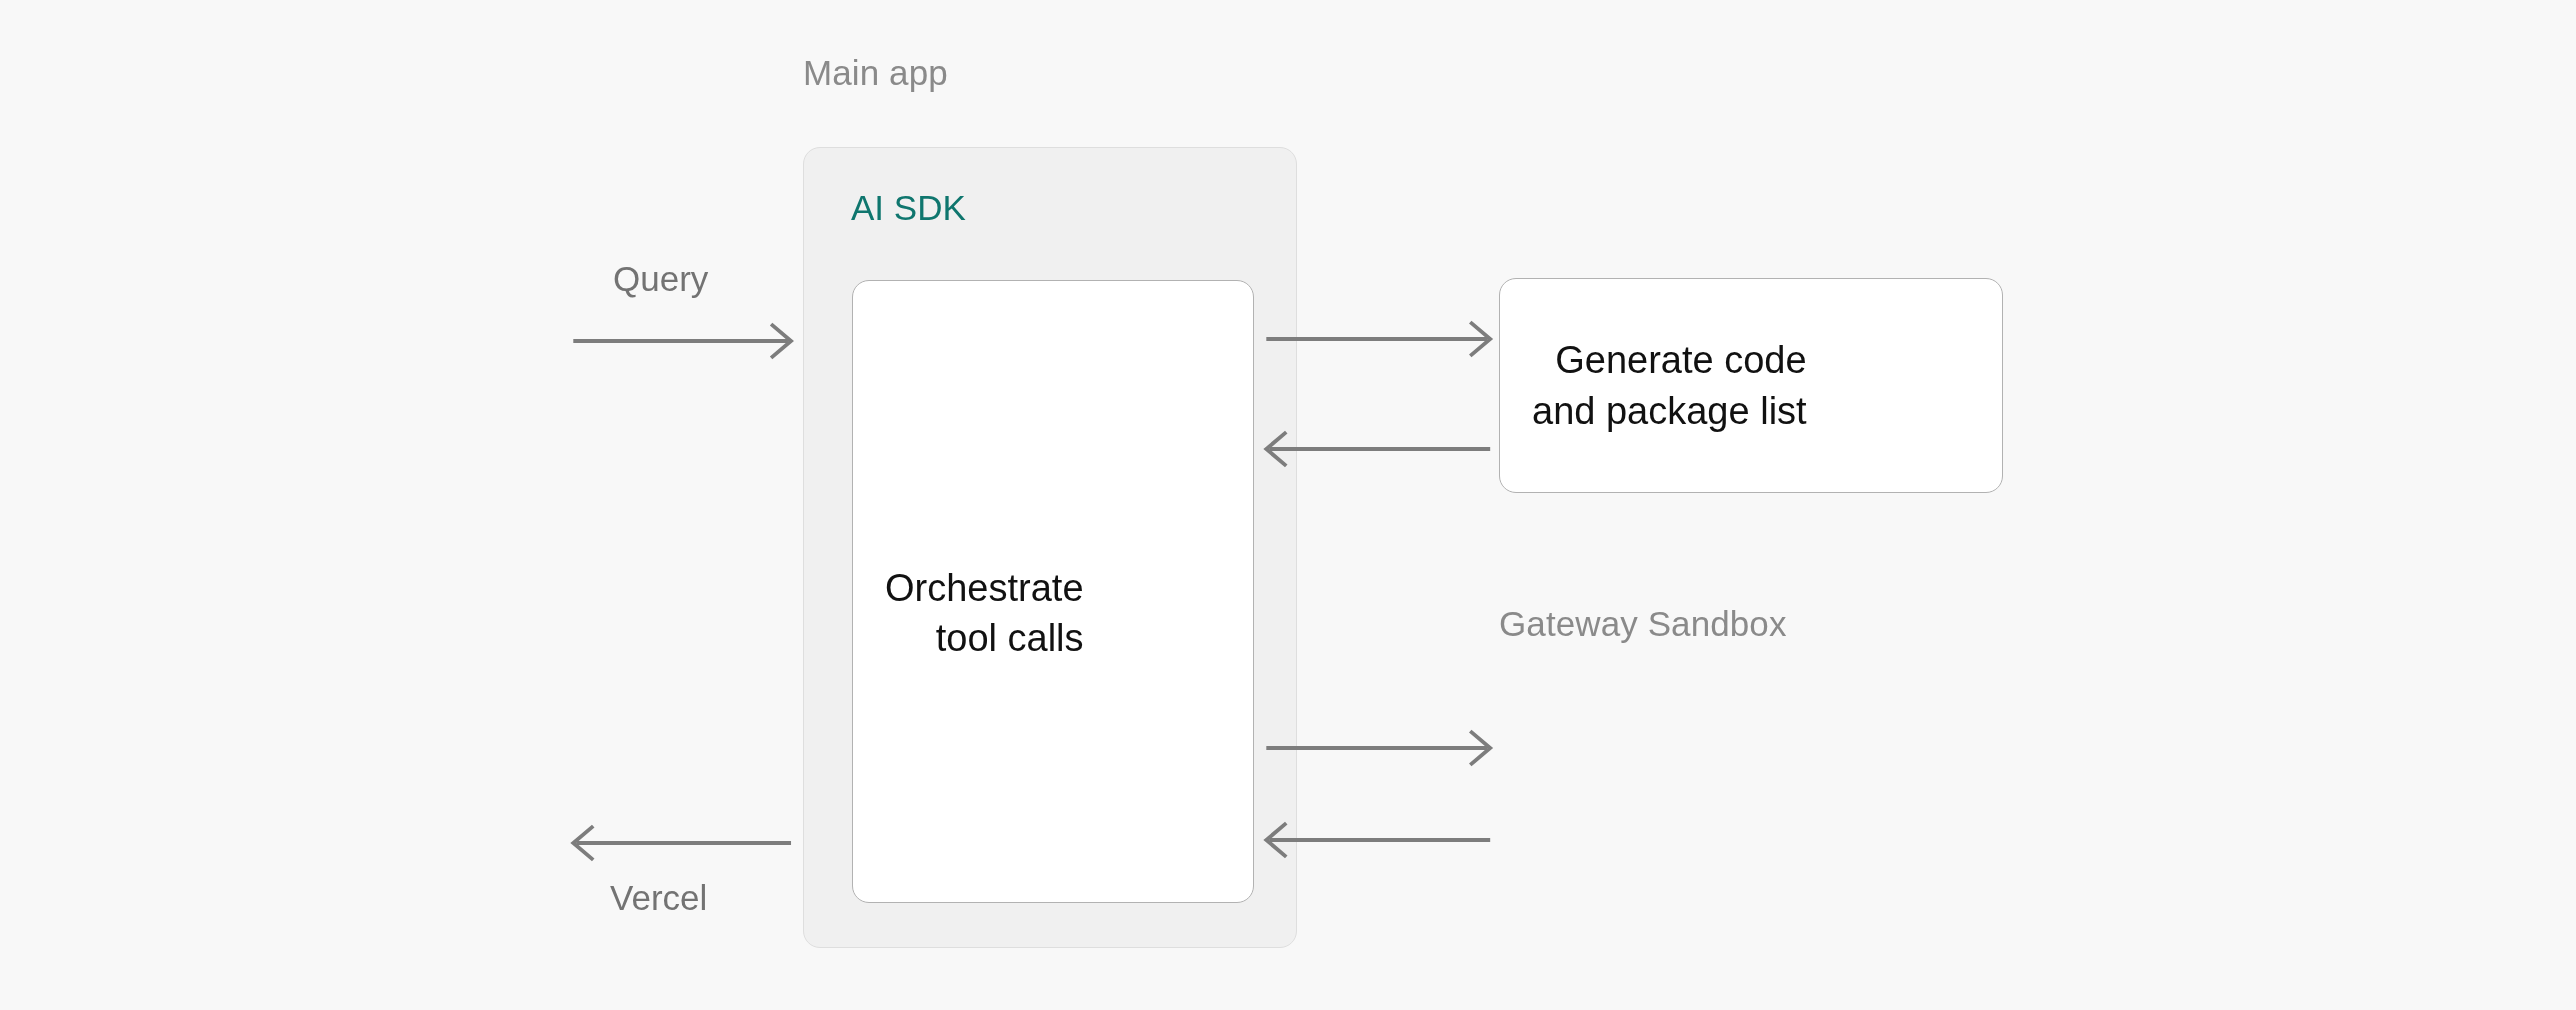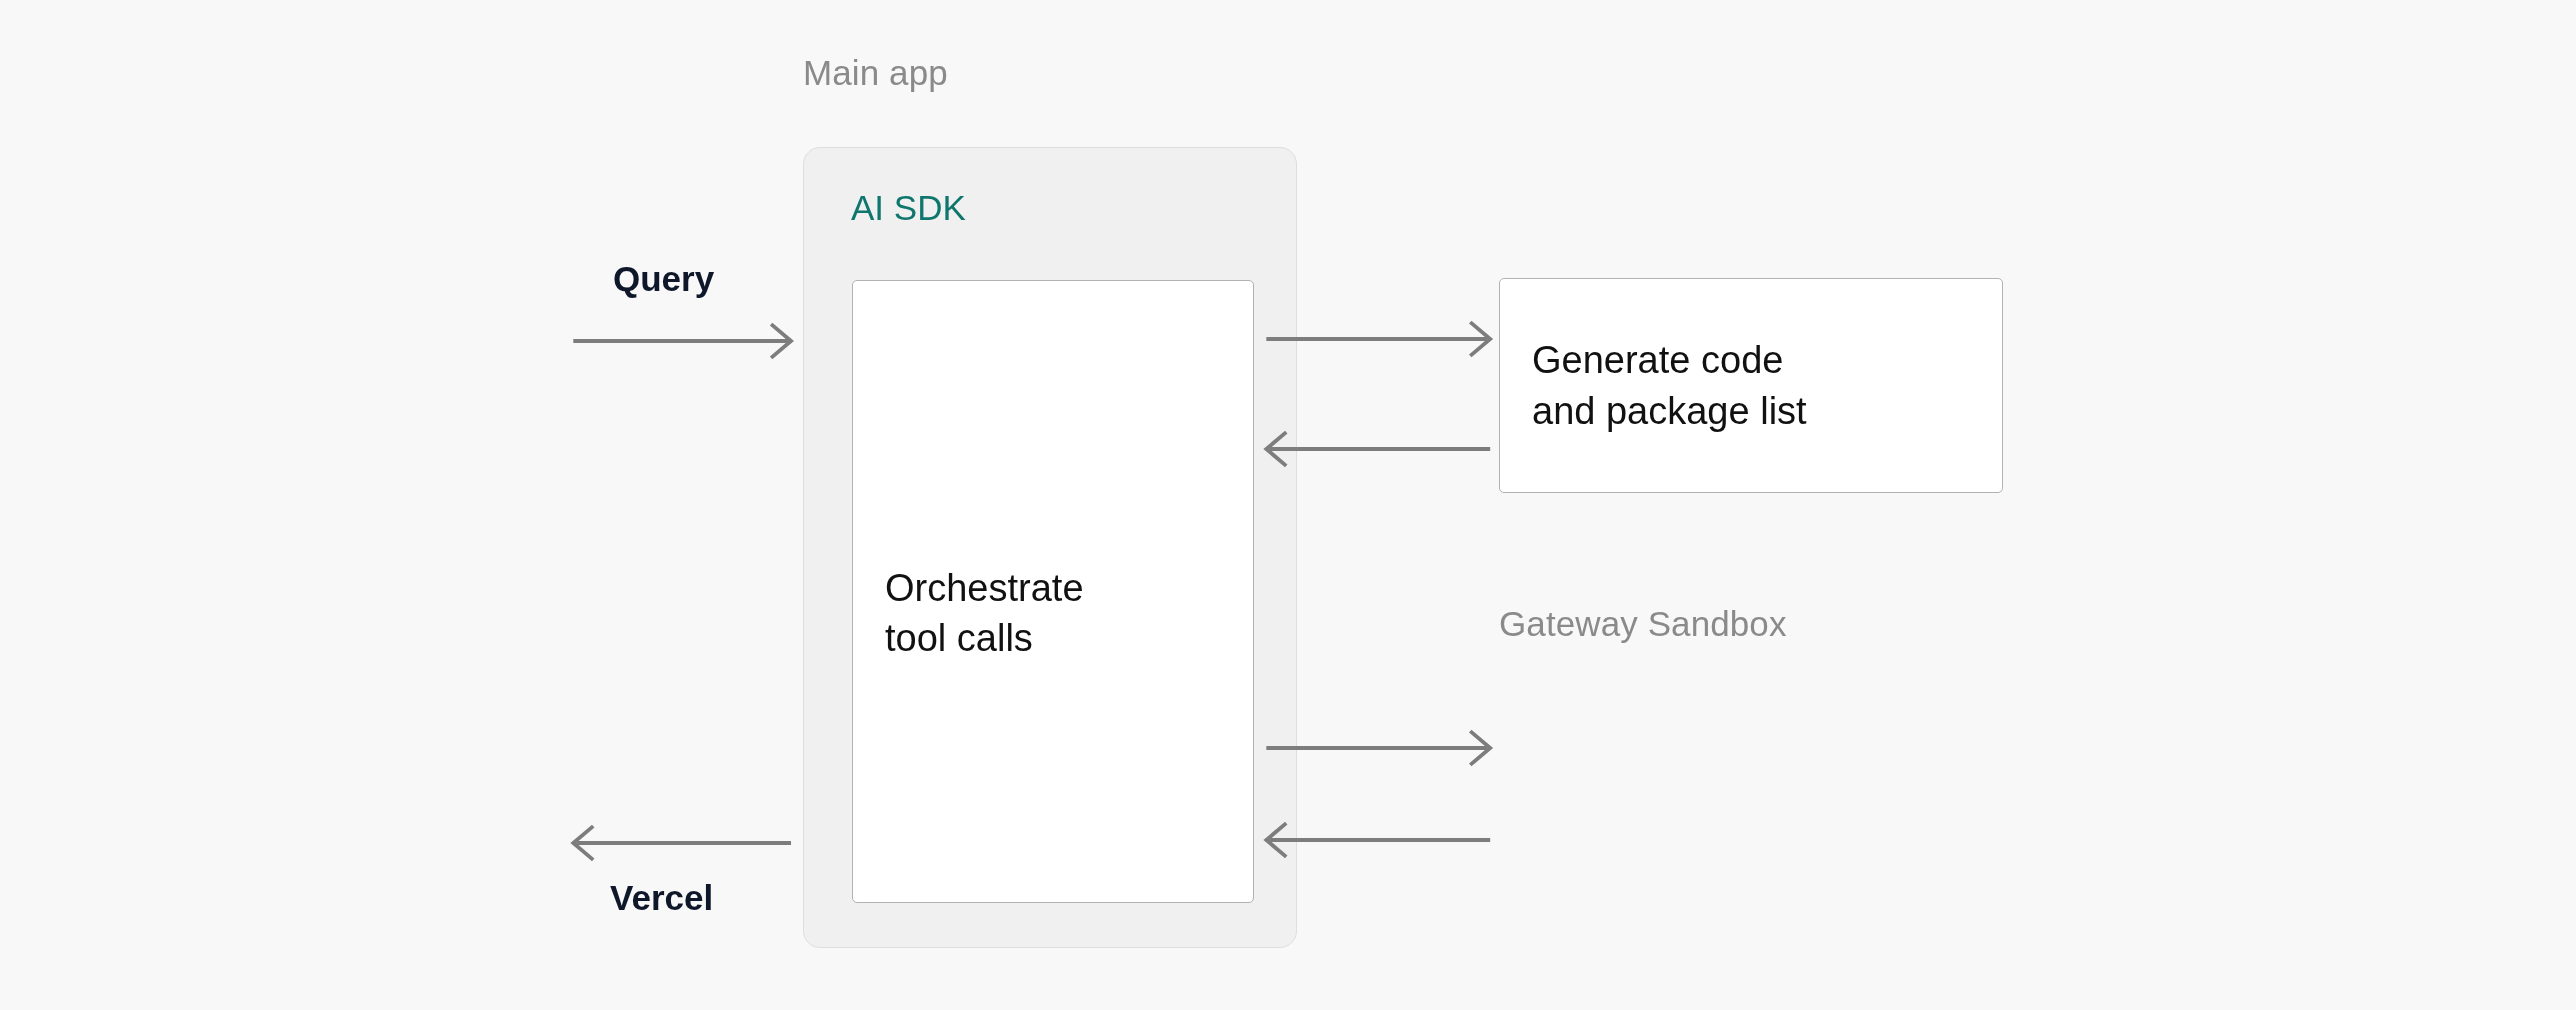--- a/index.html
+++ b/index.html
@@ -15,20 +15,21 @@
     font-family: "Liberation Sans", sans-serif;
     -webkit-font-smoothing: antialiased;
   }
 
   #canvas {
     position: absolute;
     left: 0; top: 0;
     width: 2576px;
     height: 750px;
     background: #f8f8f8;
+    text-align: right;
   }
 
   
   .group-label {
     position: absolute;
     color: #8a8a8a;
     font-size: 35px;
     font-weight: 400;
     line-height: 1;
     white-space: nowrap;
@@ -60,21 +61,21 @@
     font-size: 35px;
     line-height: 1;
     white-space: nowrap;
   }
 
   
   .node-box {
     position: absolute;
     background: #ffffff;
     border: 1.5px solid #b2b2b2;
-    border-radius: 5px;
+    border-radius: 17px;
     box-sizing: border-box;
   }
 
   #orchestrator-box {
     left: 852px;
     top: 280px;
     width: 402px;
     height: 623px;
     display: flex;
     align-items: center;
@@ -115,25 +116,24 @@
     color: #111111;
     font-size: 38px;
     line-height: 1.32;
     white-space: pre-line;
     font-weight: 400;
   }
 
   
   .edge-label {
     position: absolute;
-    color: #0f172a;
+    color: #737373;
     font-size: 35px;
     line-height: 1;
     white-space: nowrap;
-    font-weight: bold;
   }
   #label-query  { left: 613px; top: 261px; }
   #label-result { left: 610px; top: 880px; }
 
   
   .arrow-svg {
     position: absolute;
     overflow: visible;
   }
   .arrow-line {

